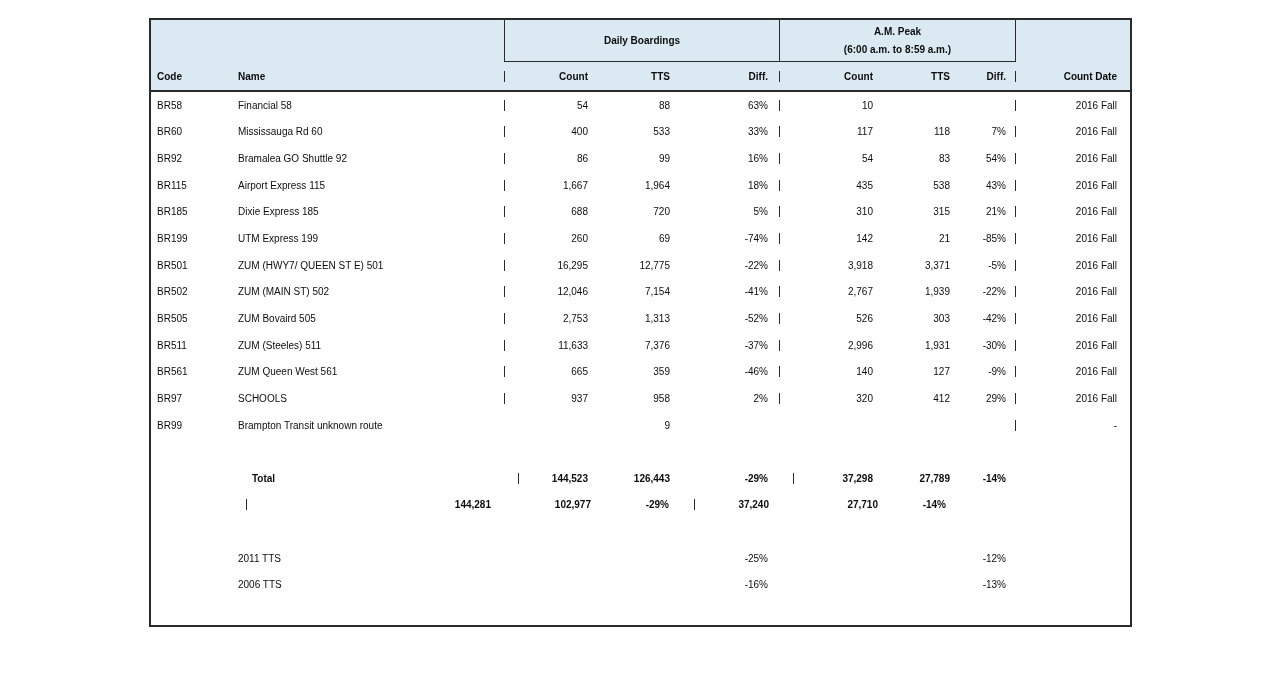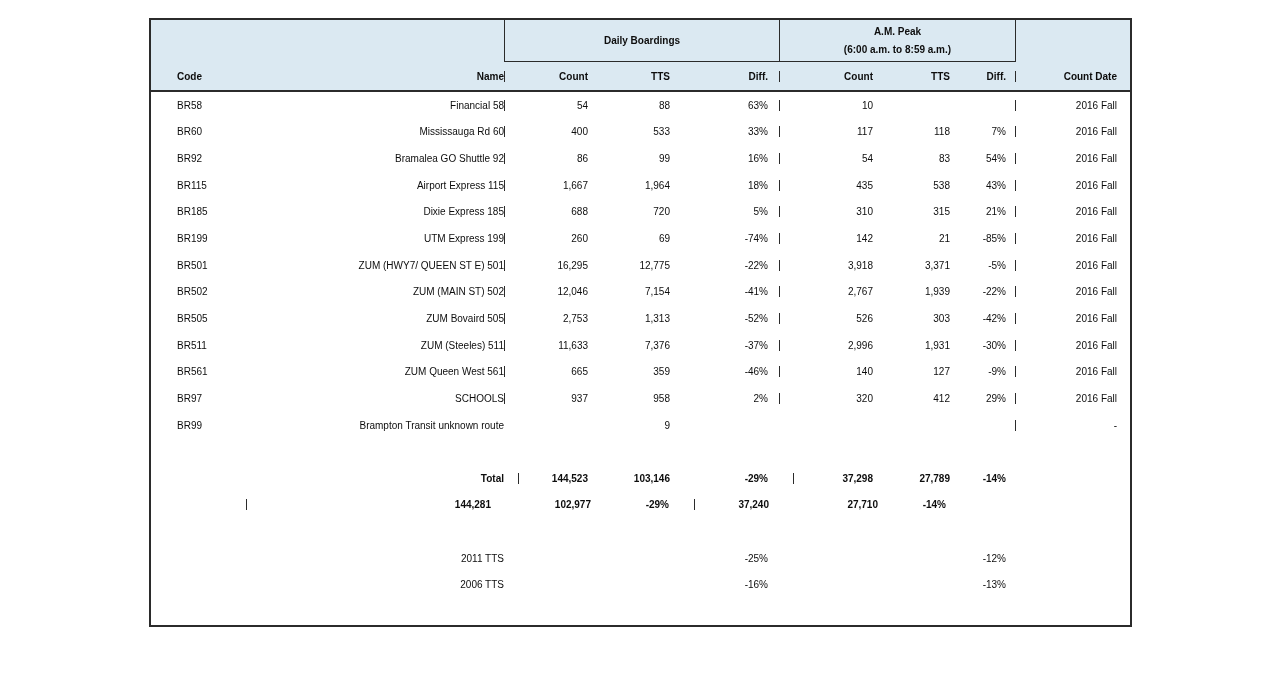--- a/index.html
+++ b/index.html
@@ -26,22 +26,22 @@
   .cell { overflow:hidden; white-space:nowrap; }
 
   .h-codename { grid-column:1 / 3; }
   .h-daily    { grid-column:3 / 6; border-left:1px solid var(--border); border-bottom:1px solid var(--border);
                 display:flex; align-items:center; justify-content:center; }
   .h-am       { grid-column:6 / 9; border-left:1px solid var(--border); border-bottom:1px solid var(--border);
                 display:flex; flex-direction:column; align-items:center; justify-content:center; line-height:18px; }
   .h-date     { grid-column:9; border-left:1px solid var(--border); }
 
   
-  .c-code  { padding-left:26px; text-align:left; }
-  .c-name  { padding-left:6px;  text-align:right; }
+  .c-code  { padding-left:6px; text-align:left; }
+  .c-name  { padding-left:6px;  text-align:left; }
   .c-dcount{ border-left:1px solid var(--border); padding-right:13px; text-align:right; }
   .c-dtts  { padding-right:10px; text-align:right; }
   .c-ddiff { padding-right:11px; text-align:right; }
   .c-acount{ border-left:1px solid var(--border); padding-right:10px; text-align:right; }
   .c-atts  { padding-right:5px;  text-align:right; }
   .c-adiff { padding-right:9px;  text-align:right; }
   .c-date  { border-left:1px solid var(--border); padding-right:13px; text-align:right; }
 
   .tbody { display:flex; flex-direction:column; flex:1; }
   .trow  { display:grid; grid-template-columns:var(--cols); height:26.65px; align-items:center; }
@@ -229,21 +229,21 @@
         <div class="cell c-ddiff"></div>
         <div class="cell c-acount"></div>
         <div class="cell c-atts"></div>
         <div class="cell c-adiff"></div>
         <div class="cell c-date"></div>
       </div>
         <div class="trow bold">
         <div class="cell c-code"></div>
         <div class="cell c-name">Total</div>
         <div class="cell c-dcount">144,523</div>
-        <div class="cell c-dtts">103,146</div>
+        <div class="cell c-dtts">126,443</div>
         <div class="cell c-ddiff">-29%</div>
         <div class="cell c-acount">37,298</div>
         <div class="cell c-atts">27,789</div>
         <div class="cell c-adiff">-14%</div>
         <div class="cell c-date"></div>
       </div>
         <div class="trow bold">
         <div class="cell c-code"></div>
         <div class="cell c-dcount">144,281</div>
         <div class="cell c-dtts">102,977</div>

